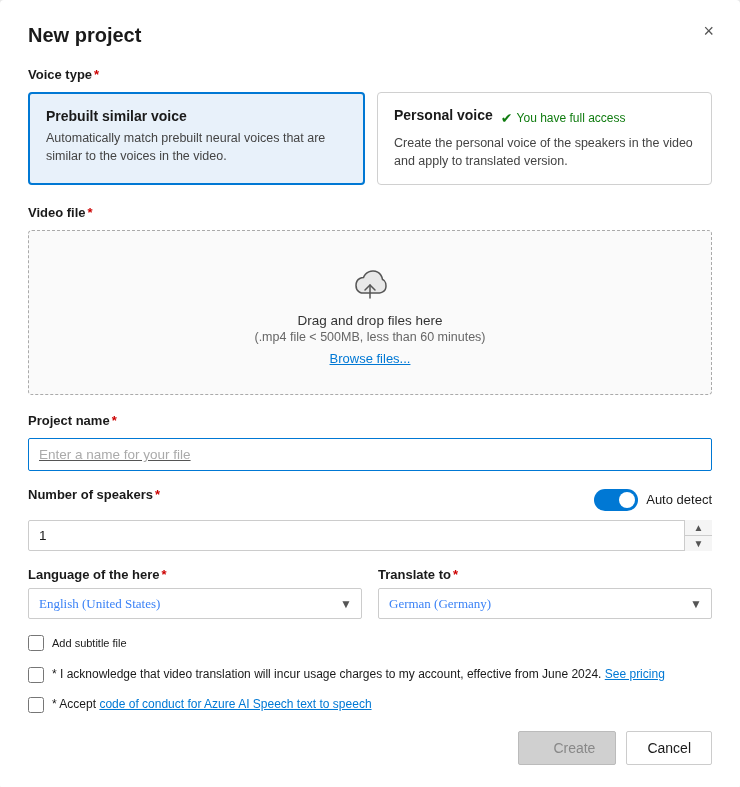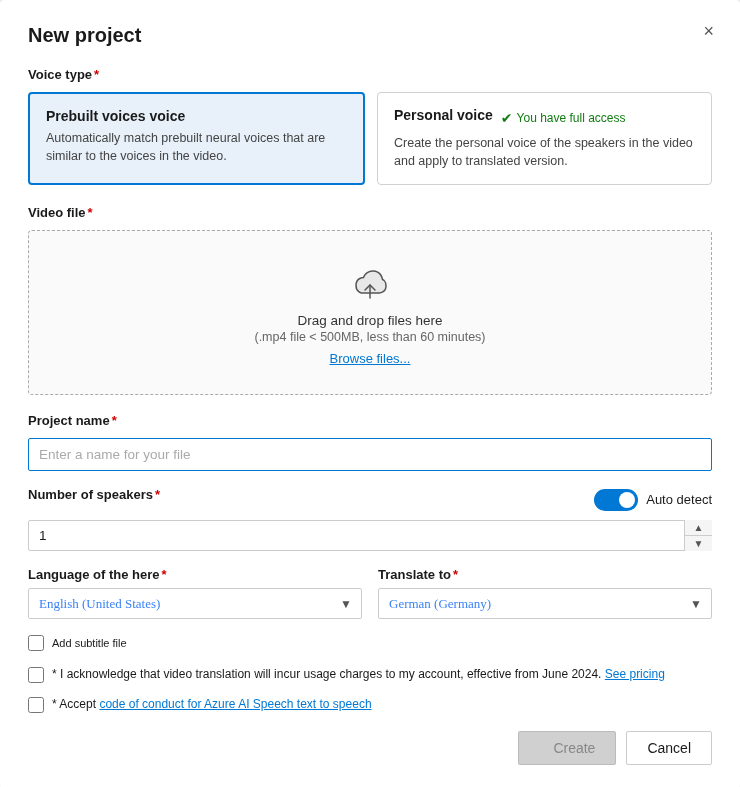--- a/index.html
+++ b/index.html
@@ -129,20 +129,21 @@
       margin-bottom: 16px;
     }
     .text-input {
       width: 100%;
       border: 1px solid #0078d4;
       border-radius: 2px;
       padding: 8px 10px;
       font-size: 13.5px;
       color: #555;
       outline: none;
+      text-decoration: underline;
     }
     .text-input::placeholder { color: #aaa; }
     
     .speakers-row {
       display: flex;
       align-items: center;
       justify-content: space-between;
       margin-bottom: 8px;
     }
     .auto-detect-label {
@@ -332,21 +333,21 @@
 
   <div class="dialog-title">New project</div>
   <button class="close-btn">×</button>
 
   <div class="section-label">
     <span>Voice type</span><span class="required-star">*</span>
   </div>
   <div class="voice-type-row">
 
     <div class="voice-card selected">
-      <div class="voice-card-title">Prebuilt voices voice</div>
+      <div class="voice-card-title">Prebuilt similar voice</div>
       <div class="voice-card-desc">Automatically match prebuilt neural voices that are similar to the voices in the video.</div>
     </div>
 
     <div class="voice-card">
       <div class="voice-card-header">
         <div class="voice-card-title">Personal voice</div>
         <div class="access-badge">
           <span class="access-badge-icon">✔</span>
           <span>You have full access</span>
         </div>

